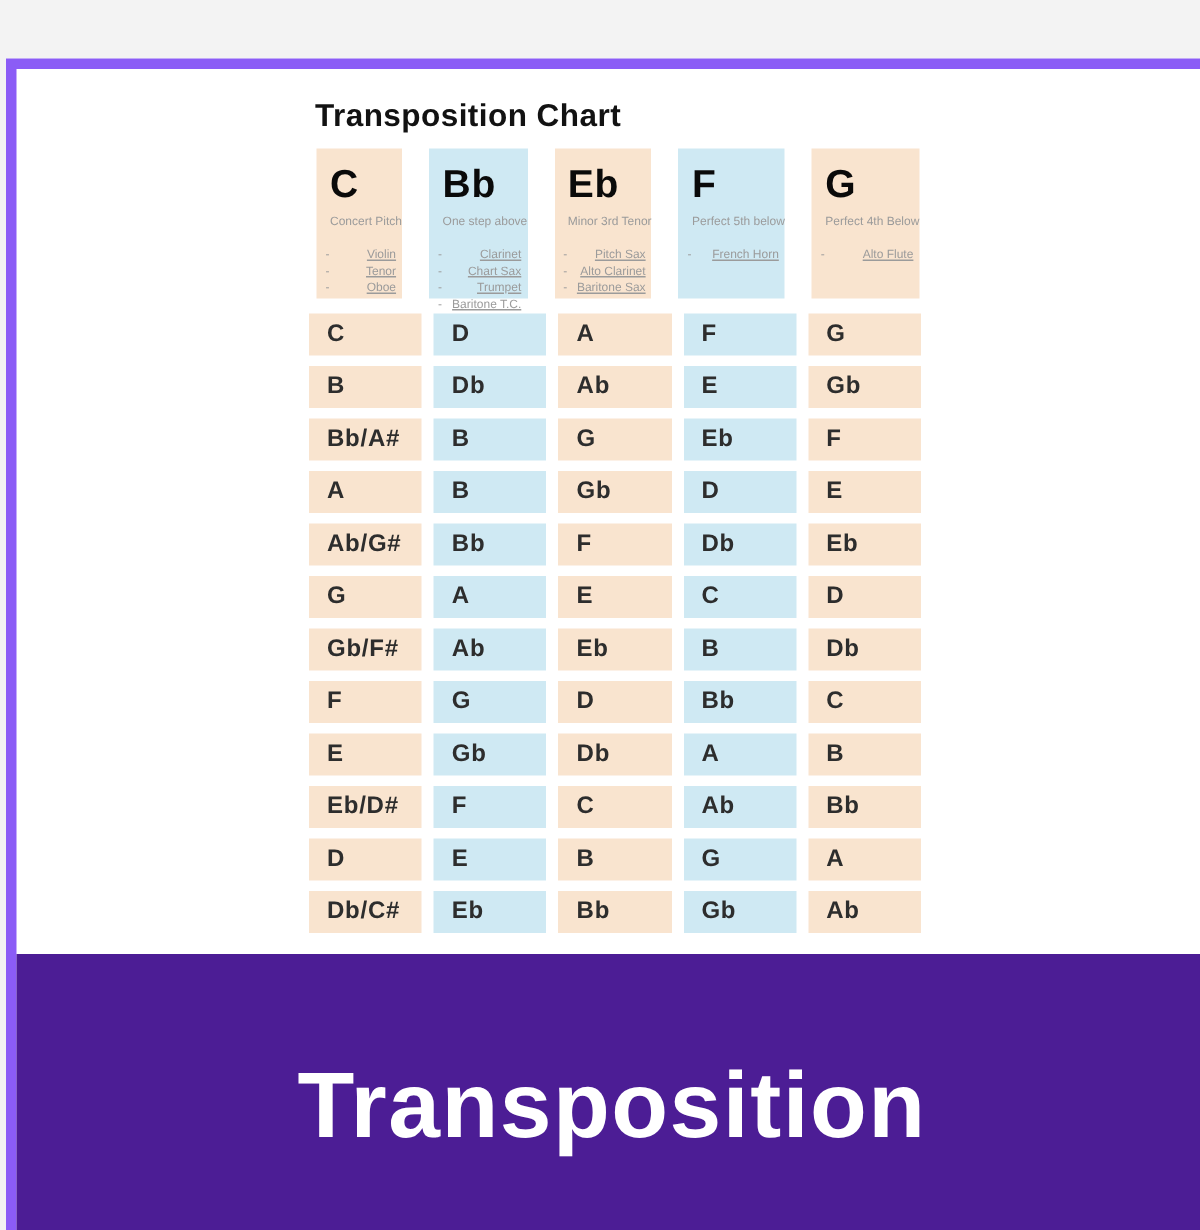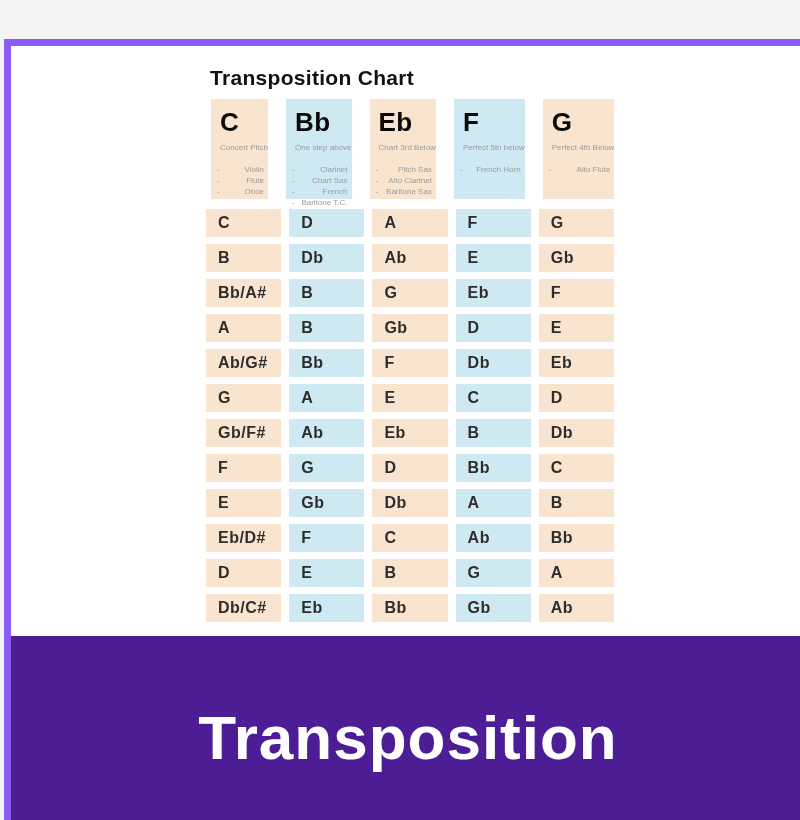--- a/index.html
+++ b/index.html
@@ -41,21 +41,21 @@
   .col-desc{
     font-size:8px;color:#9b9b9b;margin:6px 0 0 9px;white-space:nowrap;
   }
   .inst-list{
     margin:12px 4px 0 6px;font-size:8px;color:#9b9b9b;
   }
   .inst-item{
     display:flex;justify-content:space-between;line-height:11px;
   }
   .inst-dash{flex:none;}
-  .inst-name{white-space:nowrap;text-align:right;}
+  .inst-name{white-space:nowrap;text-align:right;text-decoration:underline;}
   .body-rows{display:block;}
   .body-row{display:flex;gap:8px;height:28px;margin-bottom:7px;}
   .note-cell{
     flex:1;line-height:28px;padding-left:12px;box-sizing:border-box;
     font-size:16px;font-weight:bold;color:#2d2d2d;letter-spacing:.5px;
     white-space:nowrap;
   }
   .banner{
     position:absolute;left:0;right:0;top:590px;bottom:0;
     display:flex;flex-direction:column;align-items:center;justify-content:center;
@@ -79,21 +79,21 @@
           <div class="header-cell cell-peach">
             <div class="note-big">C</div>
             <div class="col-desc">Concert Pitch</div>
             <div class="inst-list">
               <div class="inst-item">
                 <span class="inst-dash">-</span>
                 <span class="inst-name">Violin</span>
               </div>
               <div class="inst-item">
                 <span class="inst-dash">-</span>
-                <span class="inst-name">Flute</span>
+                <span class="inst-name">Tenor</span>
               </div>
               <div class="inst-item">
                 <span class="inst-dash">-</span>
                 <span class="inst-name">Oboe</span>
               </div>
             </div>
           </div>
         </div>
         <div class="hcol">
           <div class="header-cell cell-blue">
@@ -103,37 +103,37 @@
               <div class="inst-item">
                 <span class="inst-dash">-</span>
                 <span class="inst-name">Clarinet</span>
               </div>
               <div class="inst-item">
                 <span class="inst-dash">-</span>
                 <span class="inst-name">Chart Sax</span>
               </div>
               <div class="inst-item">
                 <span class="inst-dash">-</span>
-                <span class="inst-name">French</span>
+                <span class="inst-name">Trumpet</span>
               </div>
               <div class="inst-item">
                 <span class="inst-dash">-</span>
                 <span class="inst-name">Baritone T.C.</span>
               </div>
               <div class="inst-item">
                 <span class="inst-dash">-</span>
                 <span class="inst-name">Bass Clarinet</span>
               </div>
             </div>
           </div>
         </div>
         <div class="hcol">
           <div class="header-cell cell-peach">
             <div class="note-big">Eb</div>
-            <div class="col-desc">Chart 3rd Below</div>
+            <div class="col-desc">Minor 3rd Tenor</div>
             <div class="inst-list">
               <div class="inst-item">
                 <span class="inst-dash">-</span>
                 <span class="inst-name">Pitch Sax</span>
               </div>
               <div class="inst-item">
                 <span class="inst-dash">-</span>
                 <span class="inst-name">Alto Clarinet</span>
               </div>
               <div class="inst-item">

